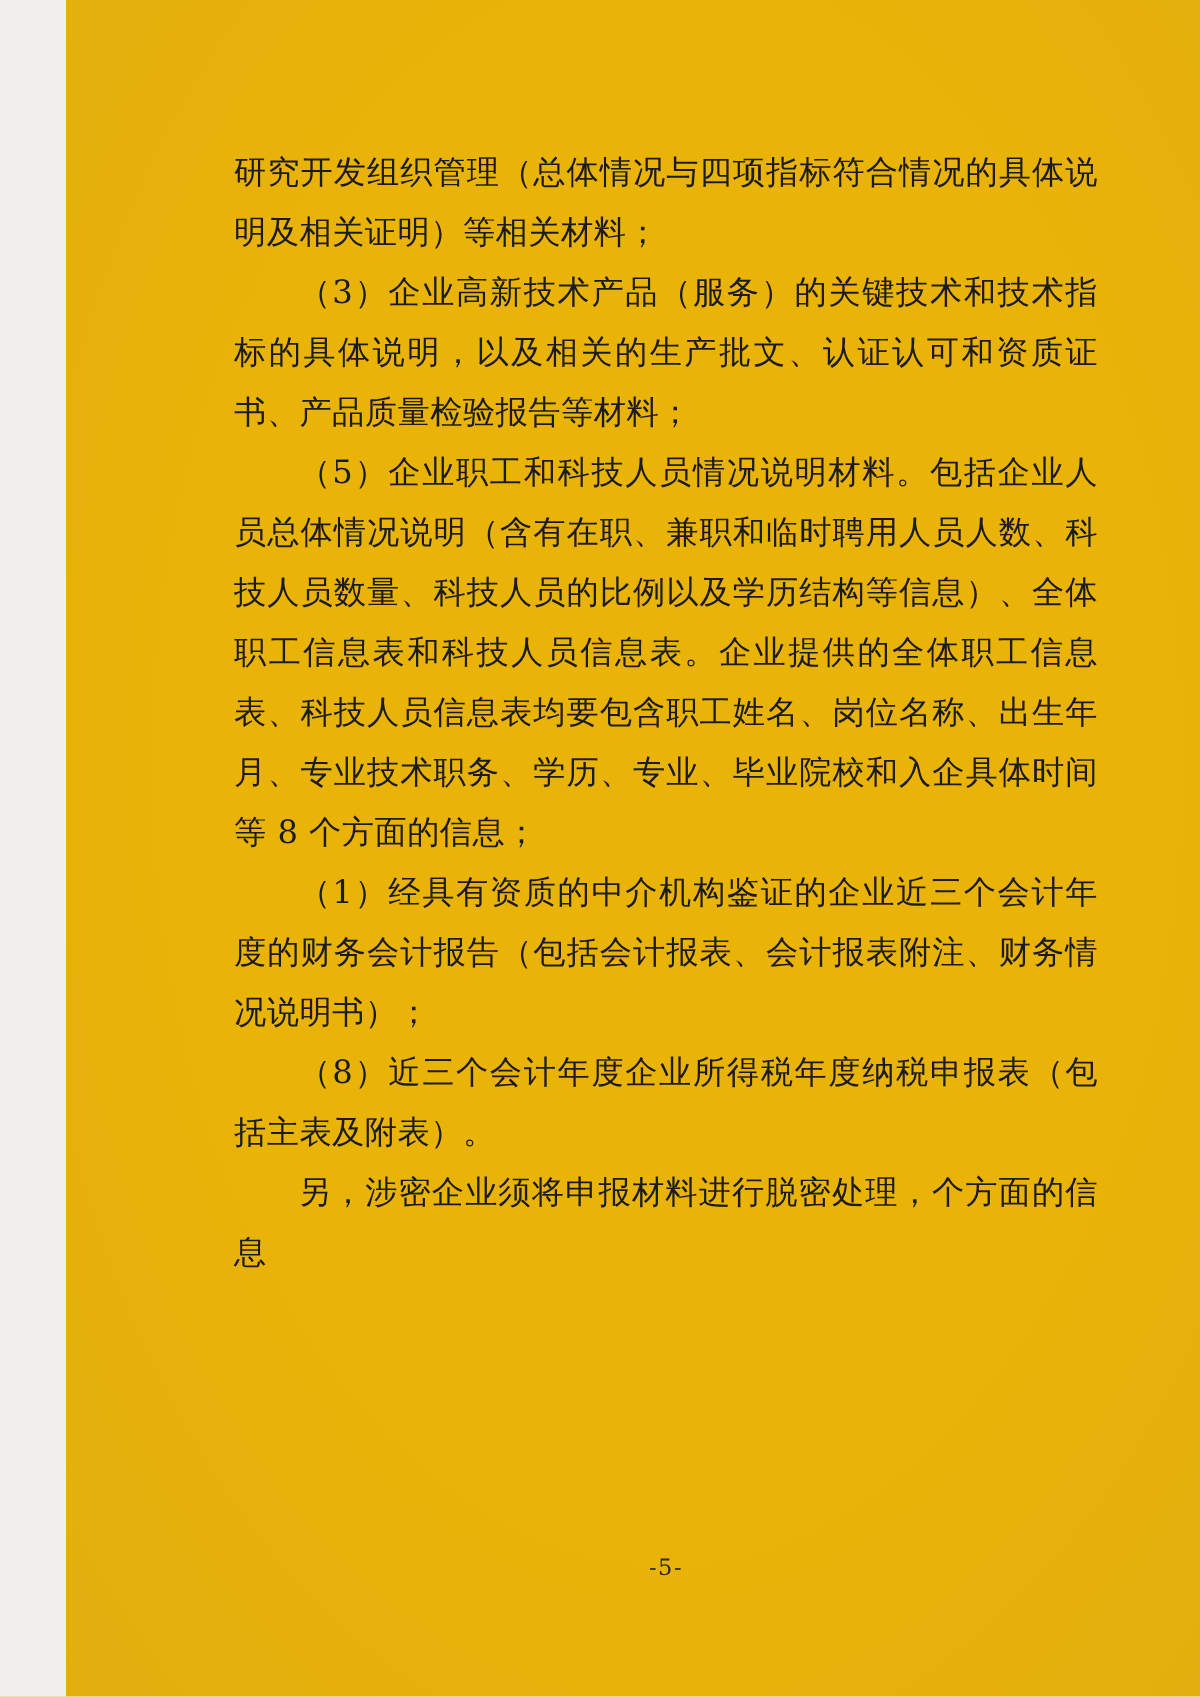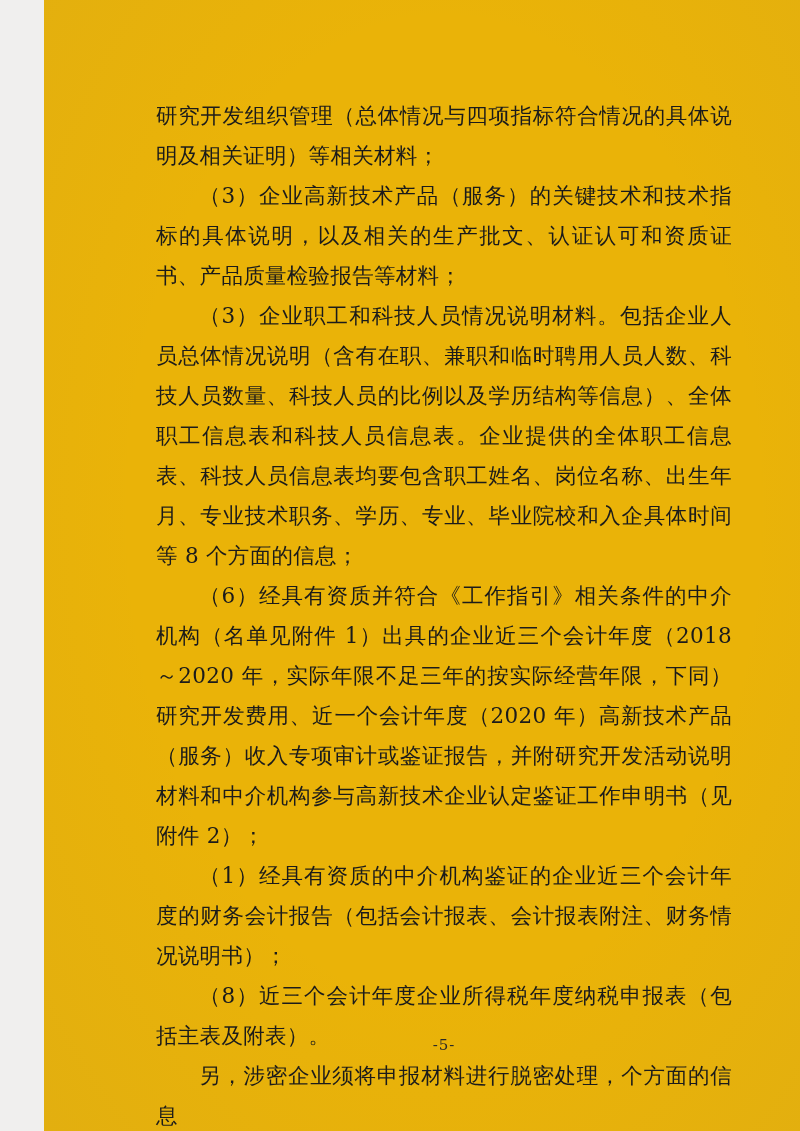--- a/index.html
+++ b/index.html
@@ -56,20 +56,19 @@
     letter-spacing: 1px;
   }
 </style>
 </head>
 <body>
 
 <div class="page">
   <div class="content">
     <p class="para">研究开发组织管理（总体情况与四项指标符合情况的具体说明及相关证明）等相关材料；</p>
     <p class="para indent">（3）企业高新技术产品（服务）的关键技术和技术指标的具体说明，以及相关的生产批文、认证认可和资质证书、产品质量检验报告等材料；</p>
-    <p class="para indent">（3）企业职工和科技人员情况说明材料。包括企业人员总体情况说明（含有在职、兼职和临时聘用人员人数、科技人员数量、科技人员的比例以及学历结构等信息）、全体职工信息表和科技人员信息表。企业提供的全体职工信息表、科技人员信息表均要包含职工姓名、岗位名称、出生年月、专业技术职务、学历、专业、毕业院校和入企具体时间等 8 个方面的信息；</p>
-    <p class="para indent">（6）经具有资质并符合《工作指引》相关条件的中介机构（名单见附件 1）出具的企业近三个会计年度（2018～2020 年，实际年限不足三年的按实际经营年限，下同）研究开发费用、近一个会计年度（2020 年）高新技术产品（服务）收入专项审计或鉴证报告，并附研究开发活动说明材料和中介机构参与高新技术企业认定鉴证工作申明书（见附件 2）；</p>
+    <p class="para indent">（5）企业职工和科技人员情况说明材料。包括企业人员总体情况说明（含有在职、兼职和临时聘用人员人数、科技人员数量、科技人员的比例以及学历结构等信息）、全体职工信息表和科技人员信息表。企业提供的全体职工信息表、科技人员信息表均要包含职工姓名、岗位名称、出生年月、专业技术职务、学历、专业、毕业院校和入企具体时间等 8 个方面的信息；</p>
     <p class="para indent">（1）经具有资质的中介机构鉴证的企业近三个会计年度的财务会计报告（包括会计报表、会计报表附注、财务情况说明书）；</p>
     <p class="para indent">（8）近三个会计年度企业所得税年度纳税申报表（包括主表及附表）。</p>
     <p class="para indent">另，涉密企业须将申报材料进行脱密处理，个方面的信息</p>
   </div>
   <div class="page-number">-5-</div>
 </div>
 
 </body></html>

